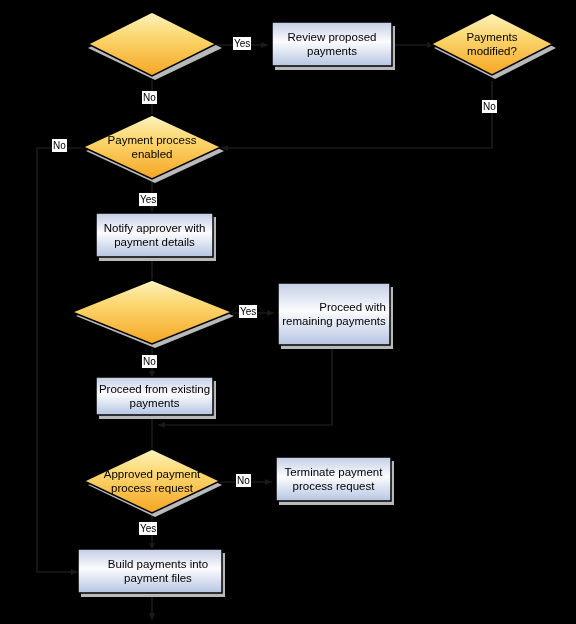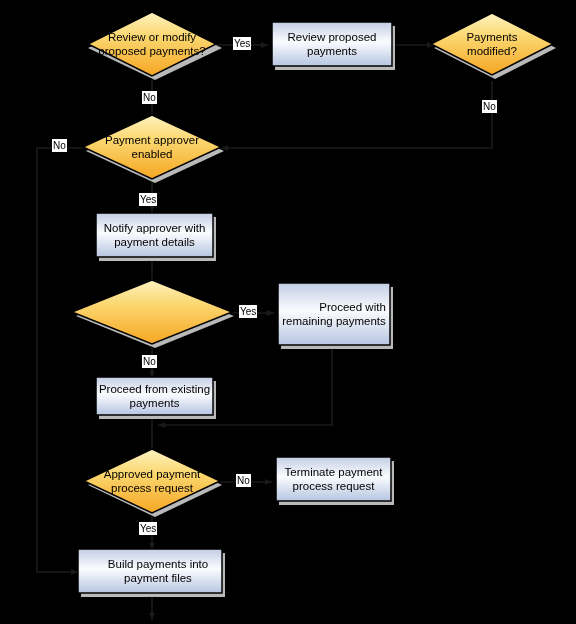--- a/index.html
+++ b/index.html
@@ -122,27 +122,25 @@
       <rect fill="url(#procGrad)" x="96" y="213" width="117" height="44"></rect>
       <polygon fill="url(#decGrad)" points="152,280 232,312 152,344 72,312"></polygon>
       <rect fill="url(#procGrad)" x="278" y="283" width="112" height="62"></rect>
       <rect fill="url(#procGrad)" x="96" y="377" width="117" height="38"></rect>
       <polygon fill="url(#decGrad)" points="152,449 220,481 152,513 84,481"></polygon>
       <rect fill="url(#procGrad)" x="276" y="457" width="115" height="44"></rect>
       <rect fill="url(#procGrad)" x="78" y="549" width="144" height="44"></rect>
     </g>
   </svg>
 
-  <div class="node-text" style="left:82px; top:24px; width:140px; height:40px;">Review or modify
-proposed payments?</div>
   <div class="node-text" style="left:274px; top:24px; width:116px; height:40px;">Review proposed
 payments</div>
   <div class="node-text" style="left:442px; top:24px; width:100px; height:40px;">Payments
 modified?</div>
-  <div class="node-text" style="left:86px; top:127px; width:132px; height:40px;">Payment approver
+  <div class="node-text" style="left:86px; top:127px; width:132px; height:40px;">Payment process
 enabled</div>
   <div class="node-text" style="left:98px; top:215px; width:113px; height:40px;">Notify approver with
 payment details</div>
   <div class="node-text" style="left:280px; top:294px; width:108px; height:40px;text-align:right;">Proceed with
 remaining payments</div>
   <div class="node-text" style="left:98px; top:378px; width:113px; height:36px;">Proceed from existing
 payments</div>
   <div class="node-text" style="left:88px; top:461px; width:128px; height:40px;">Approved payment
 process request</div>
   <div class="node-text" style="left:278px; top:459px; width:111px; height:40px;">Terminate payment

